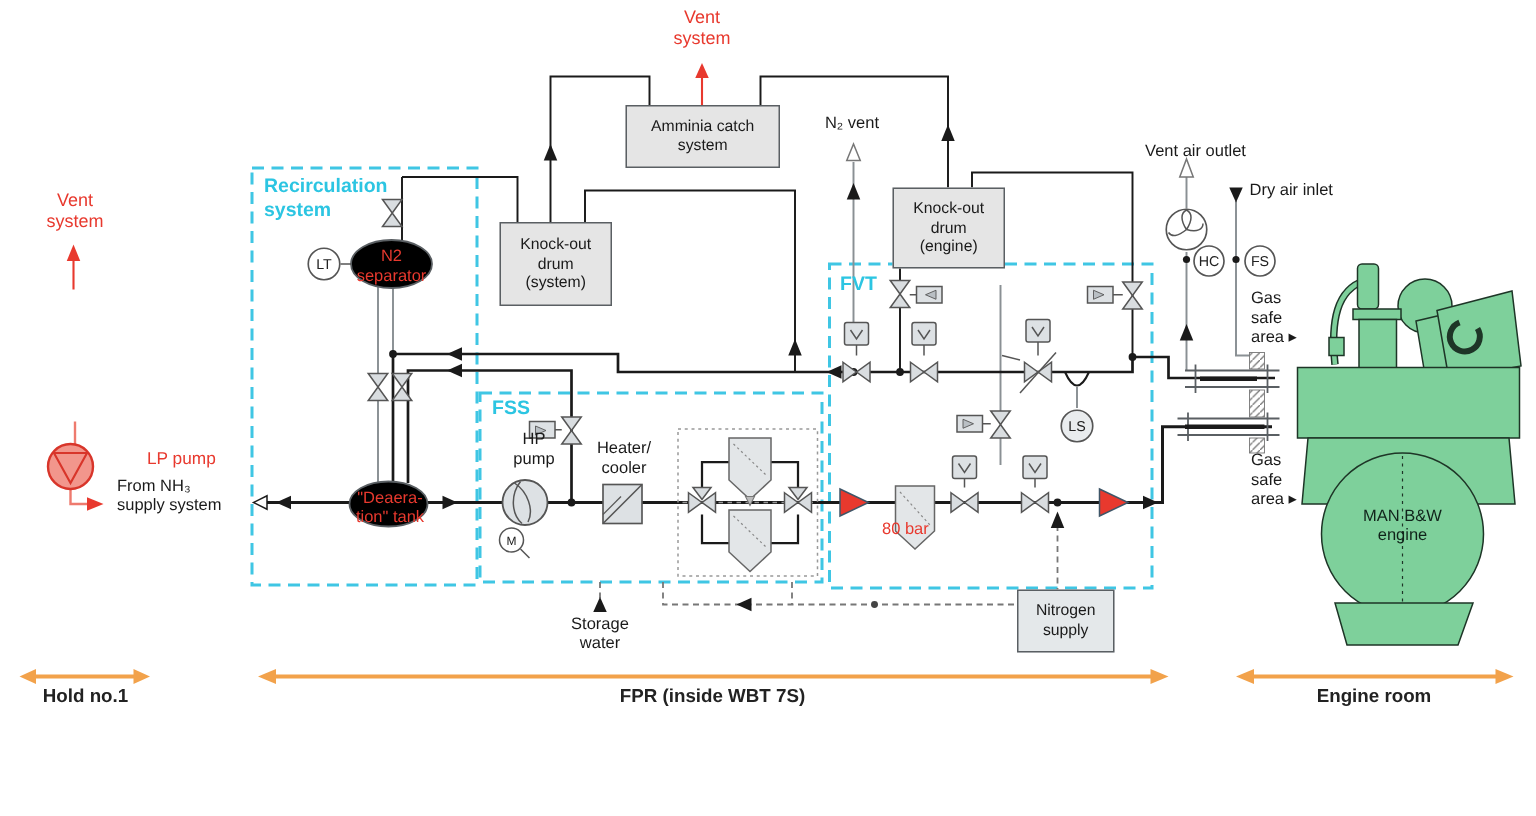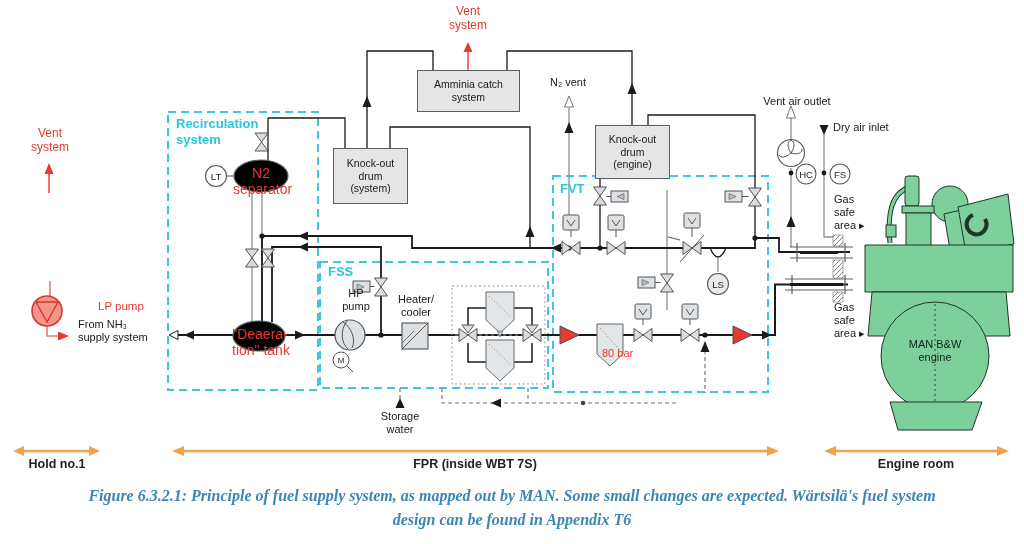--- a/index.html
+++ b/index.html
@@ -7,21 +7,21 @@
          font-family:"Liberation Sans","DejaVu Sans",sans-serif;color:#1a1a1a;}
   svg.layer{position:absolute;left:0;top:0;}
   .lbl{position:absolute;font-size:11px;line-height:1.18;text-align:center;white-space:nowrap;}
   .left{text-align:left;}
   .red{color:#e8392e;}
   .cyan{color:#2cc5e2;font-weight:bold;font-size:13px;text-align:left;line-height:1.25;}
   .pbox{position:absolute;border:1.3px solid #5a5f63;background:#e5e5e5;display:flex;flex-direction:column;
         align-items:center;justify-content:center;font-size:10.5px;line-height:1.22;text-align:center;}
   .tank{background:#f7c9c3;border:1.5px solid #6a6a6a;font-size:11px;}
   .grybox{background:#e4e8ea;}
-  .small-red{font-size:14px;line-height:1.15;color:#e8392e;}
+  .small-red{font-size:11px;line-height:1.15;color:#e8392e;}
   .zone{position:absolute;font-size:12.5px;font-weight:bold;color:#222;text-align:center;white-space:nowrap;}
   .caption{position:absolute;width:1024px;text-align:center;font-family:"Liberation Serif","DejaVu Serif",serif;
            font-style:italic;font-weight:bold;font-size:16px;color:#3c86b4;}
   .engtxt{position:absolute;font-size:11px;font-weight:normal;color:#10231a;text-align:center;line-height:1.2;}
 </style>
 </head>
 <body>
 
 <div class="stage">
 
@@ -320,20 +320,24 @@
 <div class="pbox" style="left:333px;top:148px;width:73px;height:54px;">
   <div>Knock-out</div>
   <div>drum</div>
   <div>(system)</div>
 </div>
 <div class="pbox" style="left:595px;top:125px;width:73px;height:52px;">
   <div>Knock-out</div>
   <div>drum</div>
   <div>(engine)</div>
 </div>
+<div class="pbox grybox" style="left:678px;top:393px;width:63px;height:40px;">
+  <div>Nitrogen</div>
+  <div>supply</div>
+</div>
 
 <div class="lbl red" style="left:436px;top:4px;width:64px;font-size:12px;">
   <div>Vent</div>
       <div>system</div>
 </div>
 <div class="lbl red" style="left:20px;top:126px;width:60px;font-size:12px;">
   <div>Vent</div>
       <div>system</div>
 </div>
 <div class="lbl" style="left:542px;top:76px;width:52px;">N₂ vent</div>
@@ -369,30 +373,28 @@
       <div>tion" tank</div>
 </div>
 <div class="lbl" style="left:330px;top:287px;width:52px;">
   <div>HP</div>
       <div>pump</div>
 </div>
 <div class="lbl" style="left:386px;top:293px;width:60px;">
   <div>Heater/</div>
       <div>cooler</div>
 </div>
-<div class="lbl red left" style="left:554px;top:347px;width:48px;padding-left:48px;">80 bar</div>
+<div class="lbl red left" style="left:540px;top:347px;width:48px;padding-left:48px;">80 bar</div>
 <div class="lbl" style="left:370px;top:410px;width:60px;">
   <div>Storage</div>
       <div>water</div>
 </div>
 <div class="engtxt" style="left:897px;top:338px;width:76px;">
   <div>MAN B&amp;W</div>
       <div>engine</div>
 </div>
 
 <div class="zone" style="left:12px;top:457px;width:90px;">Hold no.1</div>
 <div class="zone" style="left:340px;top:457px;width:270px;">FPR  (inside WBT 7S)</div>
 <div class="zone" style="left:855px;top:457px;width:122px;">Engine room</div>
 
-<div class="caption" style="top:487px;">Figure 6.3.2.1: Principle of fuel supply system, as mapped out by MAN. Some small changes are expected. Wärtsilä's fuel system</div>
-<div class="caption" style="top:511px;">design can be found in Appendix T6</div>
 
 </div>
 
 </body></html>

